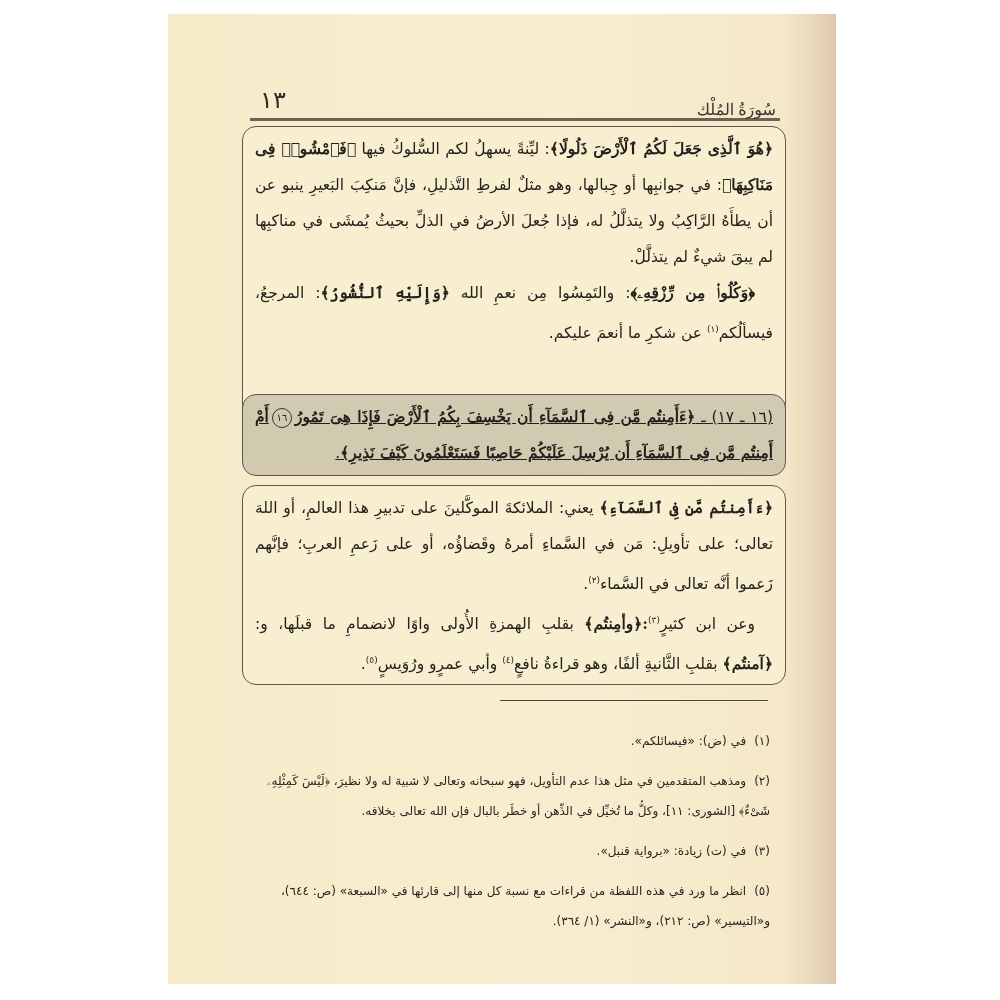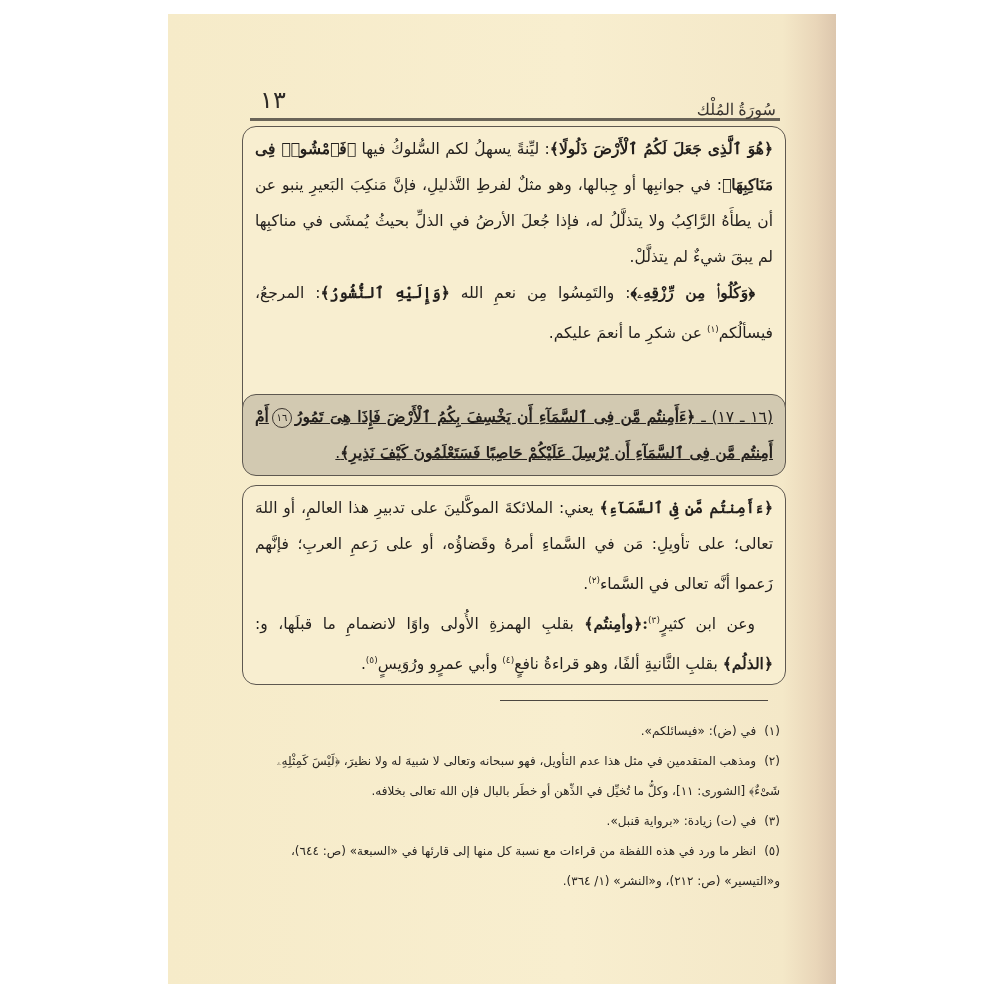--- a/index.html
+++ b/index.html
@@ -45,21 +45,21 @@
   sup { font-size: 9px; }
   .sep {
     position: absolute; left: 332px; width: 268px; top: 686px; height: 0;
     border-top: 1.6px solid #4c4740;
   }
   .footnotes {
     position: absolute; left: 82px; right: 56px; top: 702px;
     direction: rtl; color: #2a2622; font-family: "DejaVu Sans", sans-serif;
     font-size: 12px; line-height: 30px;
   }
-  .fn { margin: 0; }
+  .fn { margin: 10px; }
   .fn .num { display: inline-block; margin-left: 8px; }
 </style>
 </head>
 <body>
 
 <div class="page">
 
   <div class="header">
     <span class="surah">سُورَةُ المُلْك</span>
     <span class="pageno">١٣</span>
@@ -78,21 +78,21 @@
     <p>
       <span>(١٦ ـ ١٧) ـ </span><span class="quran">﴿ءَأَمِنتُم مَّن فِى ٱلسَّمَآءِ أَن يَخْسِفَ بِكُمُ ٱلْأَرْضَ فَإِذَا هِىَ تَمُورُ</span><span class="ayah-mark">١٦</span><span class="quran">أَمْ أَمِنتُم مَّن فِى ٱلسَّمَآءِ أَن يُرْسِلَ عَلَيْكُمْ حَاصِبًا فَسَتَعْلَمُونَ كَيْفَ نَذِيرِ﴾</span><span>.</span>
     </p>
   </div>
 
   <div class="box box3">
     <p>
       <span class="quran">﴿ءَأَمِنتُم مَّن فِى ٱلسَّمَآءِ﴾</span><span> يعني: الملائكةَ الموكَّلينَ على تدبيرِ هذا العالمِ، أو اللهَ تعالى؛ على تأويلِ: مَن في السَّماءِ أمرهُ وقَضاؤُه، أو على زَعمِ العربِ؛ فإنَّهم زَعموا أنَّه تعالى في السَّماء</span><sup>(٢)</sup><span>.</span>
     </p>
     <p class="indent">
-      <span>وعن ابن كثيرٍ</span><sup>(٣)</sup><span class="quran">:﴿وأمِنتُم﴾</span><span> بقلبِ الهمزةِ الأُولى واوًا لانضمامِ ما قبلَها، و: </span><span class="quran">﴿الذلُم﴾</span><span> بقلبِ الثَّانيةِ ألفًا، وهو قراءةُ نافعٍ</span><sup>(٤)</sup><span> وأبي عمرٍو ورُوَيسٍ</span><sup>(٥)</sup><span>.</span>
+      <span>وعن ابن كثيرٍ</span><sup>(٣)</sup><span class="quran">:﴿وأمِنتُم﴾</span><span> بقلبِ الهمزةِ الأُولى واوًا لانضمامِ ما قبلَها، و: </span><span class="quran">﴿آمنتُم﴾</span><span> بقلبِ الثَّانيةِ ألفًا، وهو قراءةُ نافعٍ</span><sup>(٤)</sup><span> وأبي عمرٍو ورُوَيسٍ</span><sup>(٥)</sup><span>.</span>
     </p>
   </div>
 
   <div class="sep"></div>
 
   <div class="footnotes">
     <p class="fn"><span class="num">(١)</span><span>في (ض): «فيسائلكم».</span></p>
     <p class="fn"><span class="num">(٢)</span><span>ومذهب المتقدمين في مثل هذا عدم التأويل، فهو سبحانه وتعالى لا شبيهَ له ولا نظيرَ، ﴿لَيْسَ كَمِثْلِهِۦ شَىْءٌ﴾ [الشورى: ١١]، وكلُّ ما تُخيِّل في الذِّهن أو خطَر بالبال فإن الله تعالى بخلافه.</span></p>
     <p class="fn"><span class="num">(٣)</span><span>في (ت) زيادة: «برواية قنبل».</span></p>
     <p class="fn"><span class="num">(٥)</span><span>انظر ما ورد في هذه اللفظة من قراءات مع نسبة كل منها إلى قارئها في «السبعة» (ص: ٦٤٤)، و«التيسير» (ص: ٢١٢)، و«النشر» (١/ ٣٦٤).</span></p>

